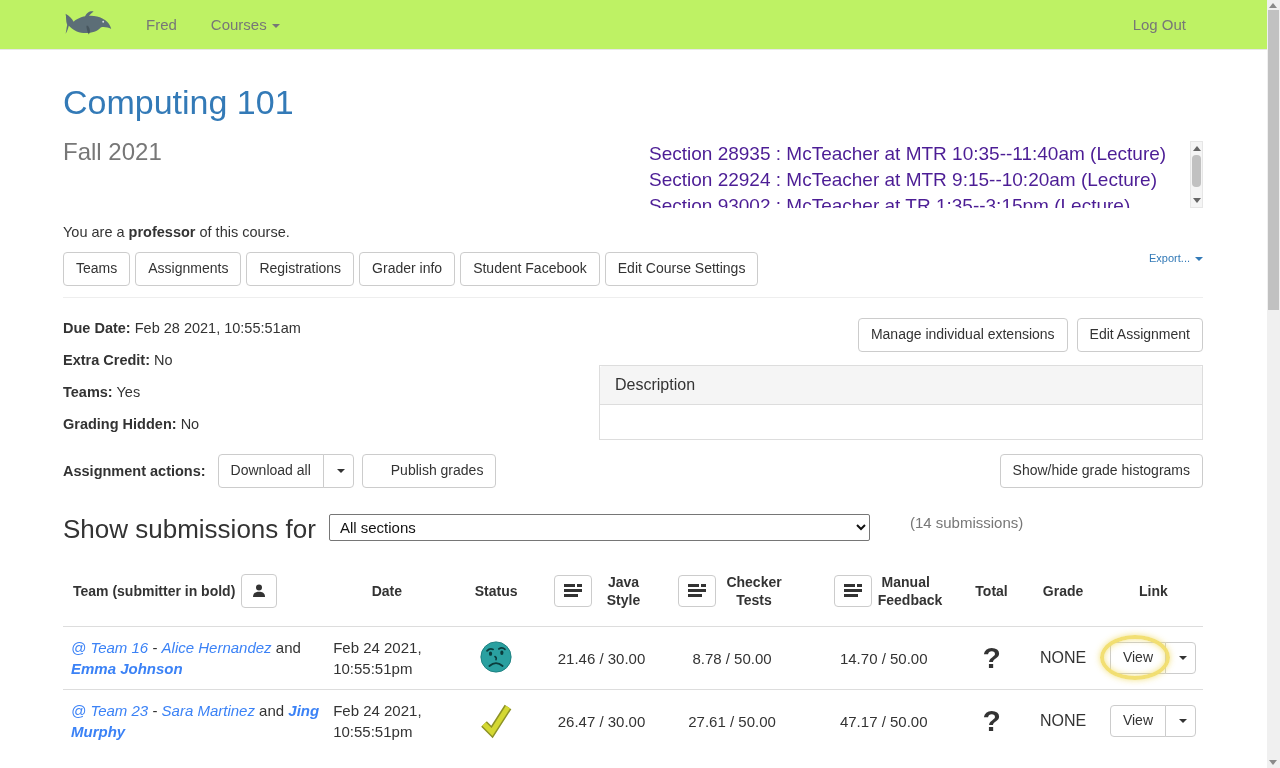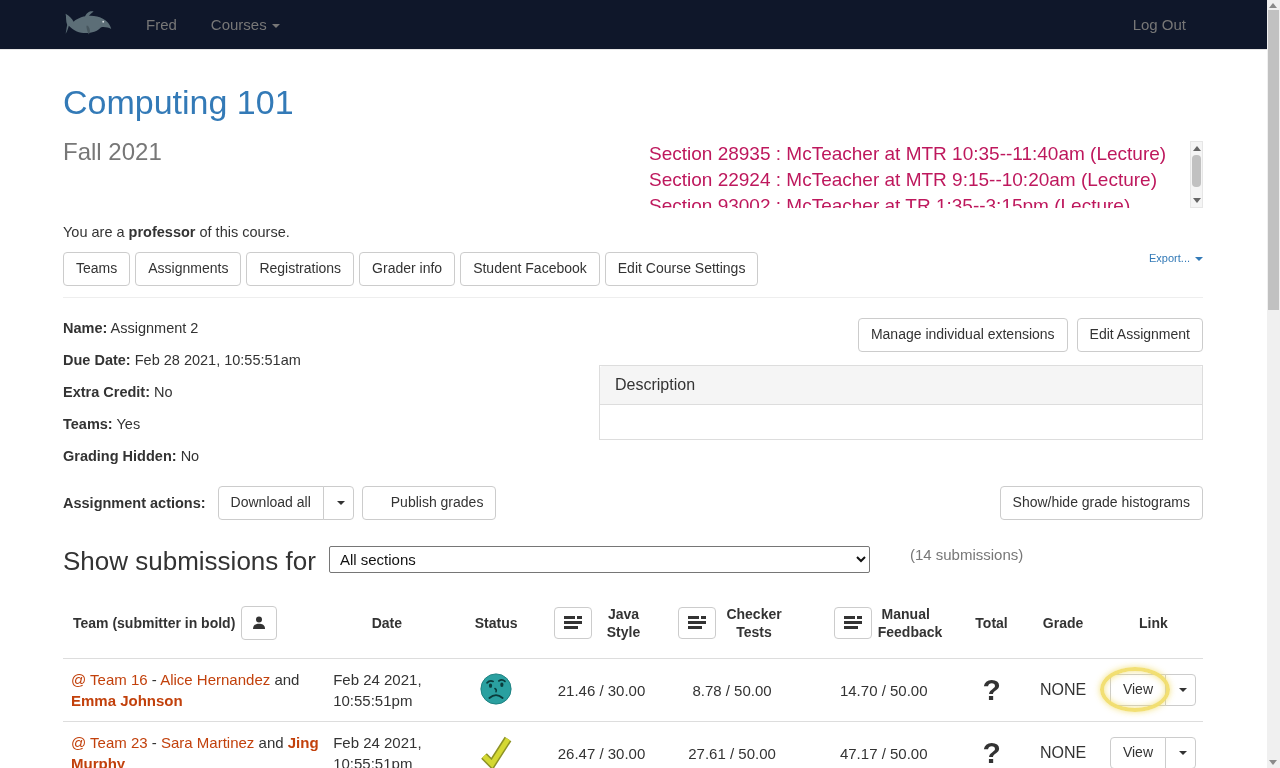--- a/index.html
+++ b/index.html
@@ -5,21 +5,21 @@
   * { box-sizing: border-box; margin: 0; padding: 0; }
   html, body { width: 1280px; height: 768px; overflow: hidden; }
   body {
     font-family: "Liberation Sans", sans-serif;
     font-size: 14px; color: #333; background: #fff;
   }
   a { text-decoration: none; }
 
   
   .navbar {
-    height: 50px; background: #0f172a; border-bottom: 1px solid #e7e7e7;
+    height: 50px; background: #bef264; border-bottom: 1px solid #e7e7e7;
     display: flex; align-items: center;
   }
   .brand { margin-left: 64px; display: flex; align-items: center; }
   .nav-link { color: #777; font-size: 15px; margin-left: 34px; cursor: pointer; }
   .logout { margin-left: auto; margin-right: 94px; }
   .caret {
     display: inline-block; width: 0; height: 0; margin-left: 5px; vertical-align: middle;
     border-left: 4px solid transparent; border-right: 4px solid transparent;
     border-top: 4px solid currentColor;
   }
@@ -28,21 +28,21 @@
   .container { width: 1140px; margin-left: 63px; }
 
   .course-head { display: flex; justify-content: space-between; margin-top: 34px; }
   h1.course-title { color: #337ab7; font-size: 34px; font-weight: 400; line-height: 1.1; }
   .term { color: #777; font-size: 24px; font-weight: 400; margin-top: 17px; }
 
   .sections-box {
     position: relative; width: 554px; height: 67px; margin-top: 57px;
     overflow: hidden; padding-right: 18px;
   }
-  .section-line { color: #be185d; font-size: 19px; line-height: 26px; white-space: nowrap; }
+  .section-line { color: #4c1d95; font-size: 19px; line-height: 26px; white-space: nowrap; }
   .mini-scrollbar {
     position: absolute; right: 0; top: 0; bottom: 0; width: 13px; background: #f5f5f5;
     border: 1px solid #e6e6e6;
   }
   .mini-scrollbar .thumb { position: absolute; left: 1px; top: 13px; width: 9px; height: 32px; background: #c1c1c1; border-radius: 4px; }
   .sb-arrow { position: absolute; left: 2px; width: 0; height: 0; border-left: 4px solid transparent; border-right: 4px solid transparent; }
   .sb-arrow.up { top: 4px; border-bottom: 5px solid #666; }
   .sb-arrow.down { bottom: 4px; border-top: 5px solid #666; }
 
   .role-line { margin-top: 16px; font-size: 14.5px; }
@@ -108,21 +108,21 @@
   .th-label2 { display: inline-block; width: 56px; text-align: center; line-height: 18px; }
   .th-label2.w64 { width: 64px; }
   .th-label2.w50 { width: 50px; }
 
   tbody td {
     border-top: 1px solid #ddd; padding: 10px 6px; text-align: center;
     vertical-align: middle; font-size: 15px; height: 57px;
   }
   td.td-team { text-align: left; padding-left: 8px; line-height: 21px; font-size: 15px; }
   td.td-date { text-align: left; line-height: 21px; }
-  a.tlink { color: #c2410c; }
+  a.tlink { color: #3b82f6; font-style: italic; }
   a.tlink.bold { font-weight: 700; }
   td.td-total { font-size: 30px; font-weight: 700; line-height: 1; }
   td.td-grade { font-size: 16px; }
   td.td-link { text-align: right; padding-right: 7px; }
 
   .view-wrap { position: relative; display: inline-block; }
   .hl {
     position: absolute; left: -10px; top: -7px; width: 70px; height: 45px;
     border: 4px solid rgba(241,221,108,0.95); border-radius: 50%;
     box-shadow: 0 0 6px rgba(241,221,108,0.85), inset 0 0 6px rgba(241,221,108,0.85);
@@ -191,21 +191,20 @@
         <button class="btn">Student Facebook</button>
         <button class="btn">Edit Course Settings</button>
       </div>
     <a class="export-link"><span>Export...</span><span class="caret"></span></a>
   </div>
 
   <hr class="divider">
 
   <div class="details-row">
     <div class="fields-col">
-        <div class="field"><span class="field-label">Name:</span> <span>Assignment 2</span></div>
         <div class="field"><span class="field-label">Due Date:</span> <span>Feb 28 2021, 10:55:51am</span></div>
         <div class="field"><span class="field-label">Extra Credit:</span> <span>No</span></div>
         <div class="field"><span class="field-label">Teams:</span> <span>Yes</span></div>
         <div class="field"><span class="field-label">Grading Hidden:</span> <span>No</span></div>
       </div>
     <div class="right-col">
       <div class="right-btns">
         <button class="btn">Manage individual extensions</button>
         <button class="btn">Edit Assignment</button>
       </div>

